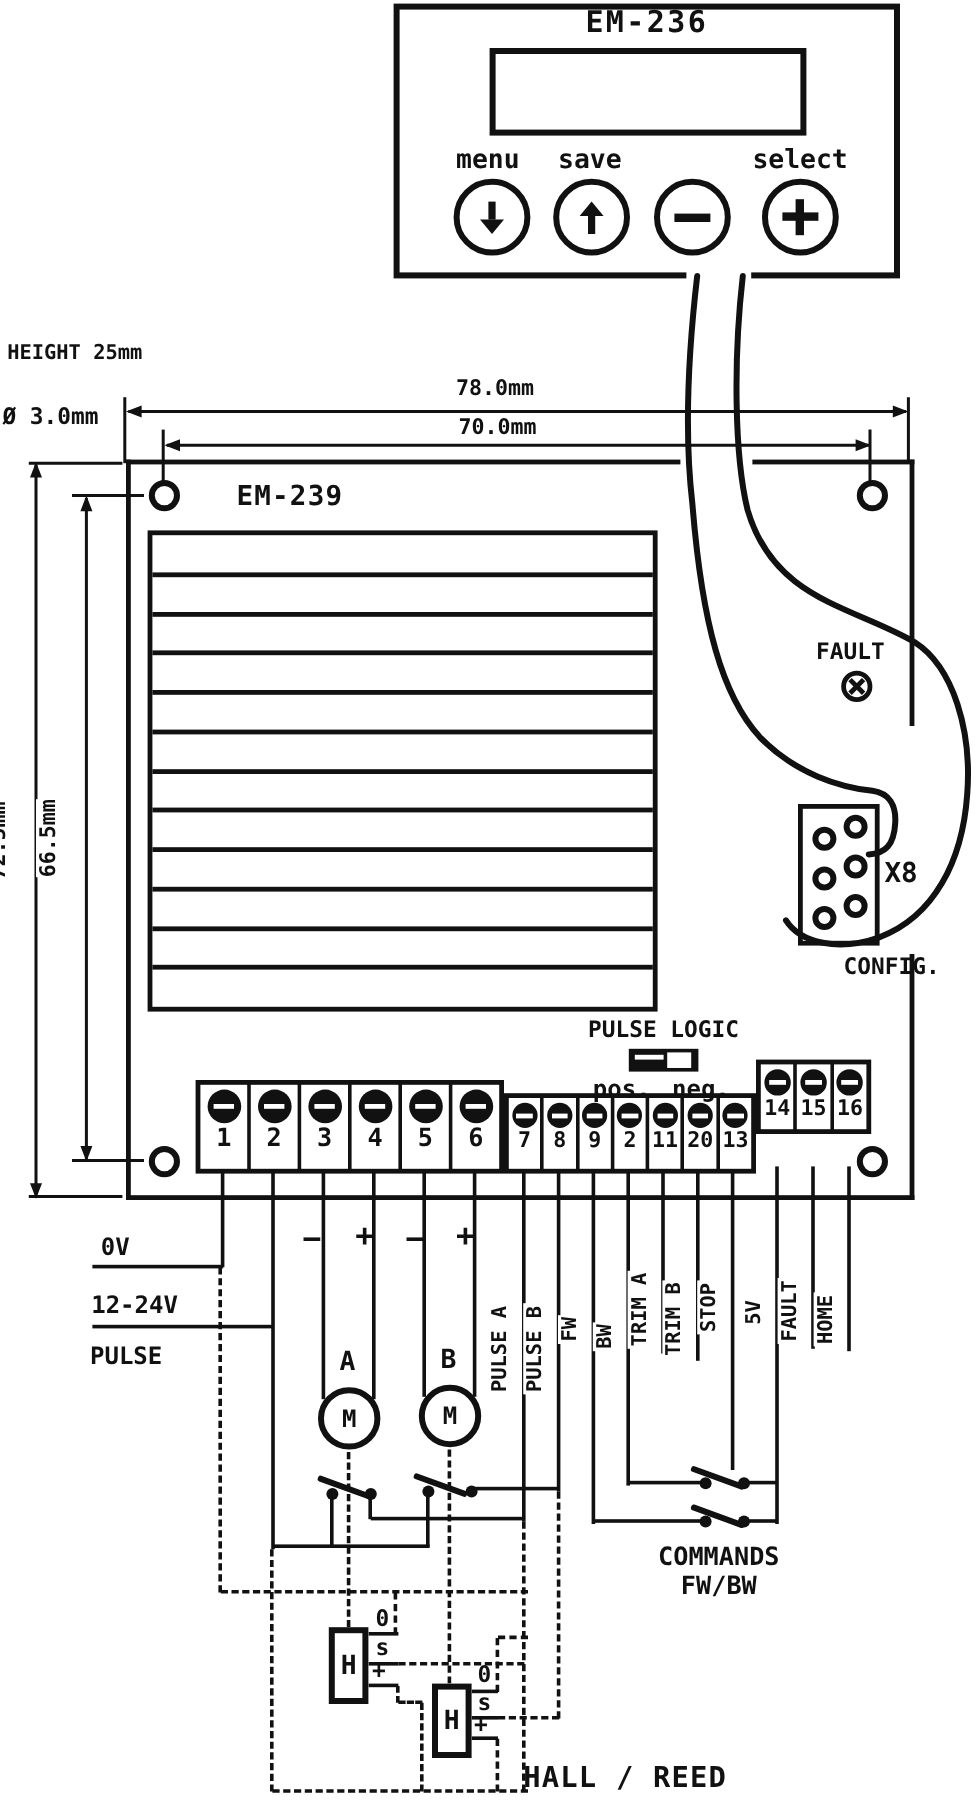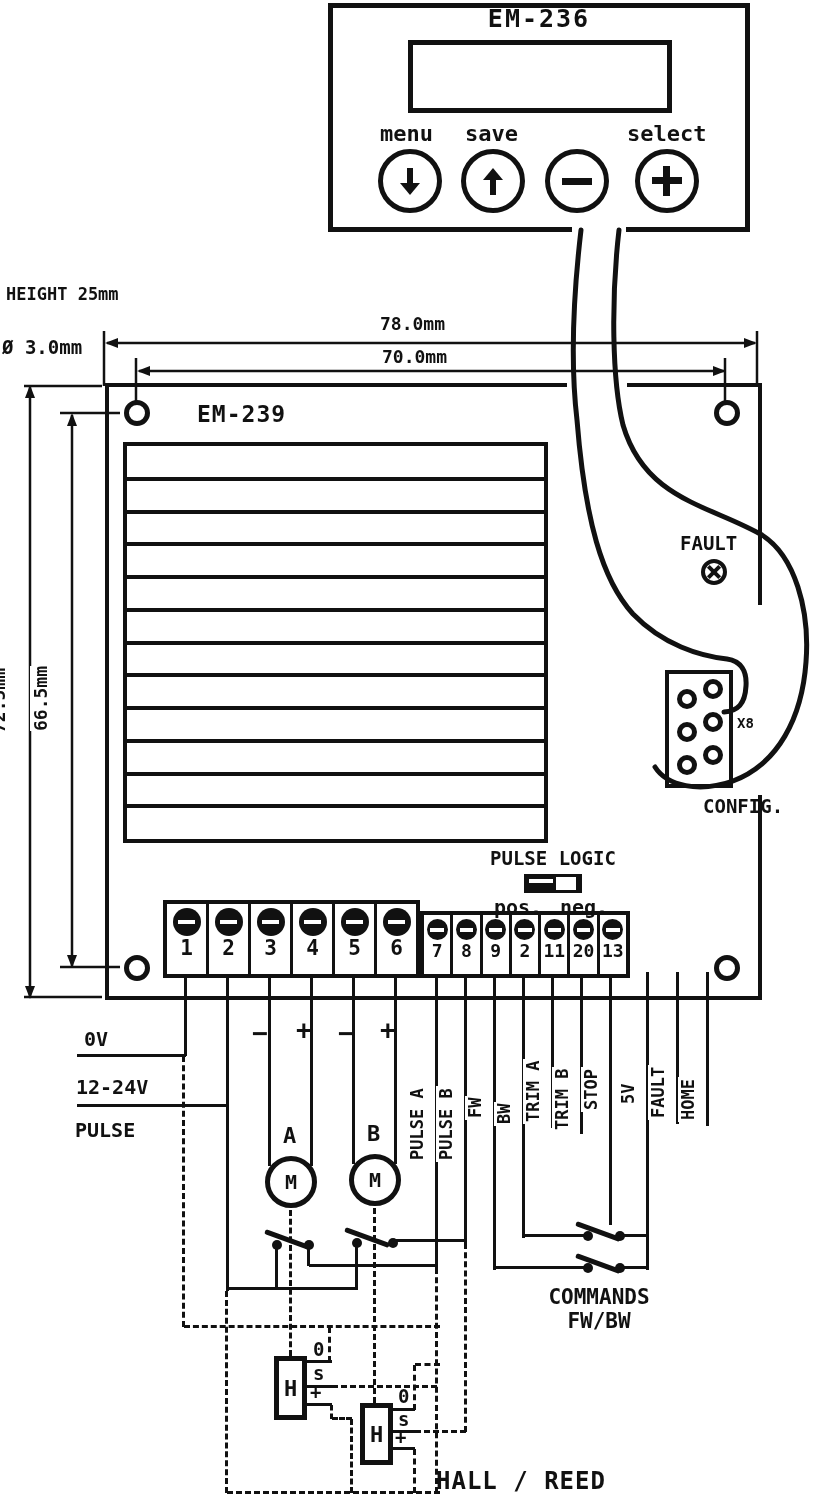--- a/index.html
+++ b/index.html
@@ -160,21 +160,21 @@
       <path d="M 619 230 C 611 300 612 380 623 425 C 645 500 710 505 762 535 C 795 556 810 610 806 662 C 802 718 778 764 733 781 C 699 793 667 786 655 767"></path>
     </g>
   </svg>
 
   <div class="pin" style="left:677px;top:689px;"></div>
   <div class="pin" style="left:677px;top:722px;"></div>
   <div class="pin" style="left:677px;top:755px;"></div>
   <div class="pin" style="left:703px;top:679px;"></div>
   <div class="pin" style="left:703px;top:712px;"></div>
   <div class="pin" style="left:703px;top:745px;"></div>
-  <div class="lbl" style="left:737px;top:716px;font-size:14px;">X8</div>
+  <div class="lbl" style="left:737px;top:716px;font-size:23px;">X8</div>
   <div class="lbl" style="left:703px;top:797px;font-size:19px;">CONFIG.</div>
 
   <div class="lbl" style="left:490px;top:849px;font-size:19px;">PULSE LOGIC</div>
   <div class="abs" style="left:524px;top:874px;width:58px;height:19px;background:#111;z-index:4;">
     <div class="abs" style="left:5px;top:5px;width:24px;height:4px;background:#fff;"></div>
     <div class="abs" style="left:32px;top:3px;width:20px;height:13px;background:#fff;"></div>
   </div>
   <div class="lbl" style="left:494px;top:897px;font-size:20px;">pos.</div>
   <div class="lbl" style="left:560px;top:897px;font-size:20px;">neg.</div>
 
@@ -225,20 +225,34 @@
         <div class="screw" style="height: 21px; width: 21px;"></div>
         <div class="tnum" style="font-size: 18px;">11</div>
       </div>
       <div class="tcell">
         <div class="screw" style="height: 21px; width: 21px;"></div>
         <div class="tnum" style="font-size: 18px;">20</div>
       </div>
       <div class="tcell">
         <div class="screw" style="height: 21px; width: 21px;"></div>
         <div class="tnum" style="font-size: 18px;">13</div>
+      </div>
+    </div>
+  <div class="tblock" style="left:630px;top:883px;width:96px;height:62px;" id="blockC">
+      <div class="tcell">
+        <div class="screw" style="height: 22px; width: 22px;"></div>
+        <div class="tnum" style="font-size: 18px;">14</div>
+      </div>
+      <div class="tcell">
+        <div class="screw" style="height: 22px; width: 22px;"></div>
+        <div class="tnum" style="font-size: 18px;">15</div>
+      </div>
+      <div class="tcell">
+        <div class="screw" style="height: 22px; width: 22px;"></div>
+        <div class="tnum" style="font-size: 18px;">16</div>
       </div>
     </div>
 
   <div class="lbl" style="left:84px;top:1029px;font-size:20px;">0V</div>
   <div class="lbl" style="left:76px;top:1077px;font-size:20px;">12-24V</div>
   <div class="lbl" style="left:75px;top:1120px;font-size:20px;">PULSE</div>
 
   <div class="lbl" style="left:252px;top:1020px;font-size:26px;">−</div>
   <div class="lbl" style="left:296px;top:1017px;font-size:26px;">+</div>
   <div class="lbl" style="left:338px;top:1020px;font-size:26px;">−</div>

